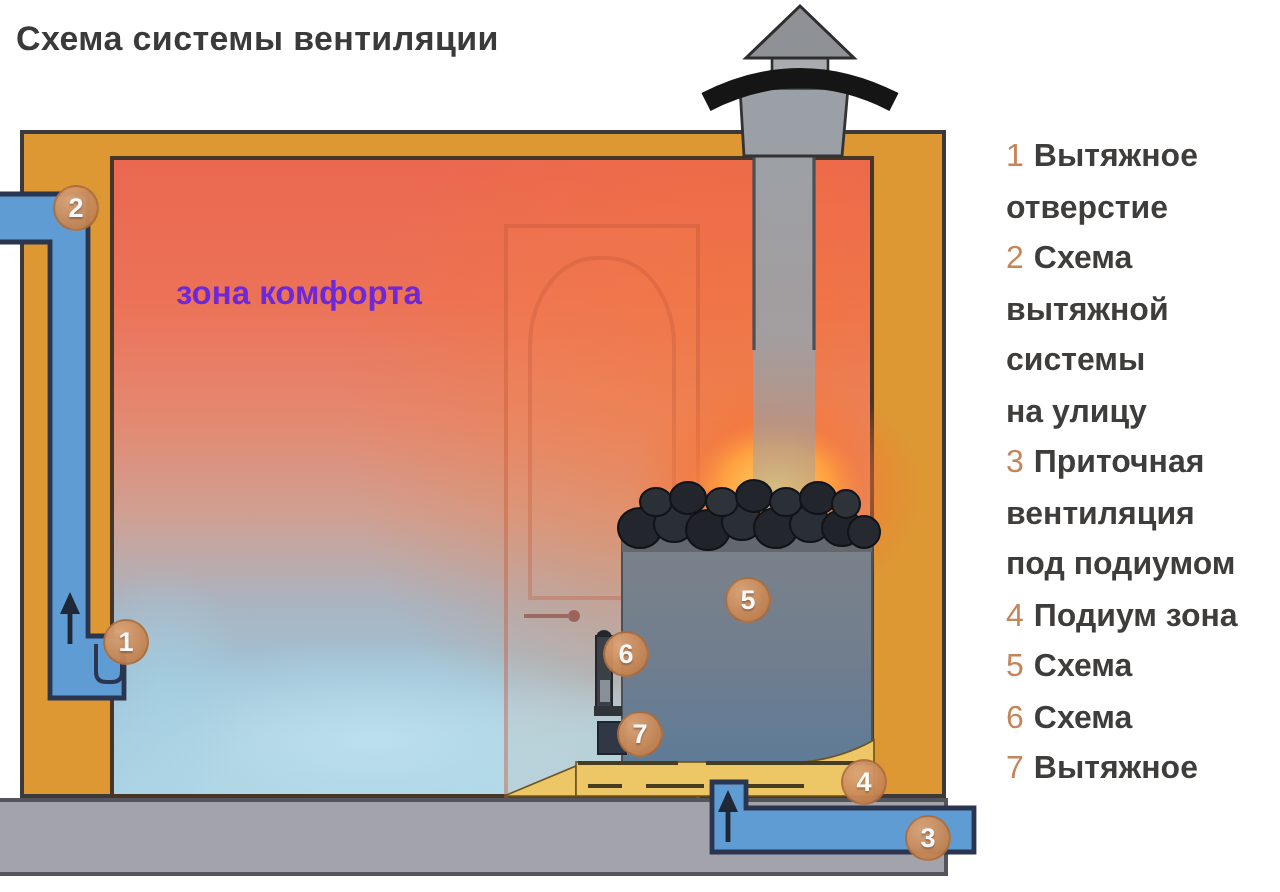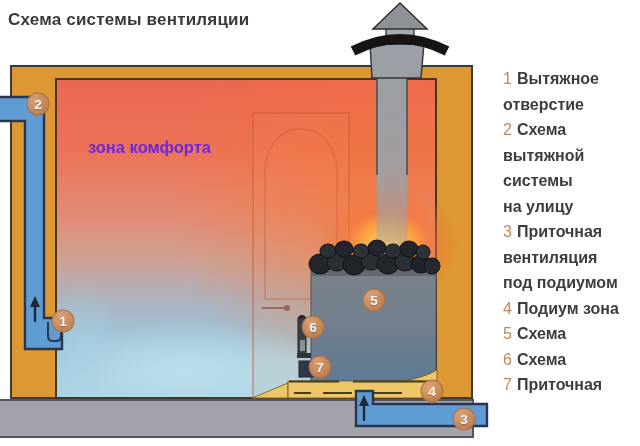--- a/index.html
+++ b/index.html
@@ -168,14 +168,14 @@
   <div class="lg"><span class="lgn">2</span><span class="lgt">Схема
 вытяжной
 системы
 на улицу</span></div>
   <div class="lg"><span class="lgn">3</span><span class="lgt">Приточная
 вентиляция
 под подиумом</span></div>
   <div class="lg"><span class="lgn">4</span><span class="lgt">Подиум зона</span></div>
   <div class="lg"><span class="lgn">5</span><span class="lgt">Схема</span></div>
   <div class="lg"><span class="lgn">6</span><span class="lgt">Схема</span></div>
-  <div class="lg"><span class="lgn">7</span><span class="lgt">Приточная</span></div>
+  <div class="lg"><span class="lgn">7</span><span class="lgt">Вытяжное</span></div>
 </div>
 
 </body></html>

